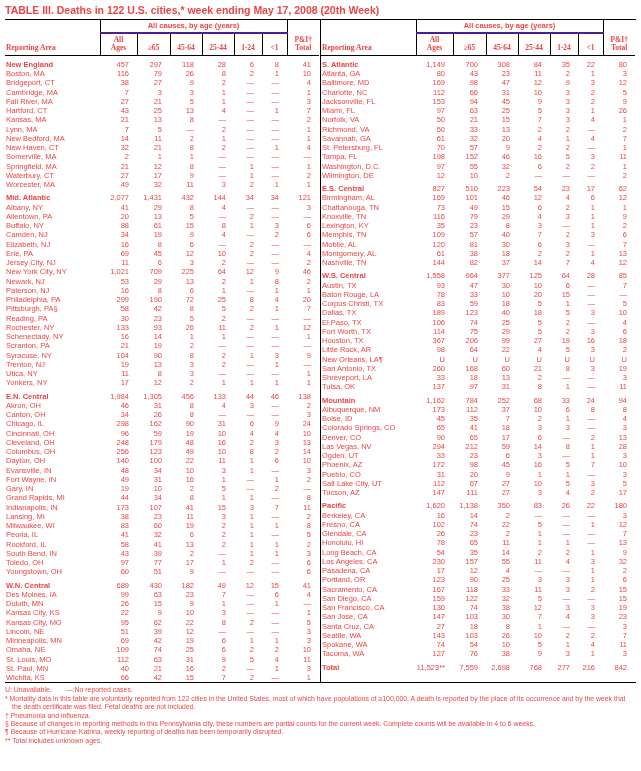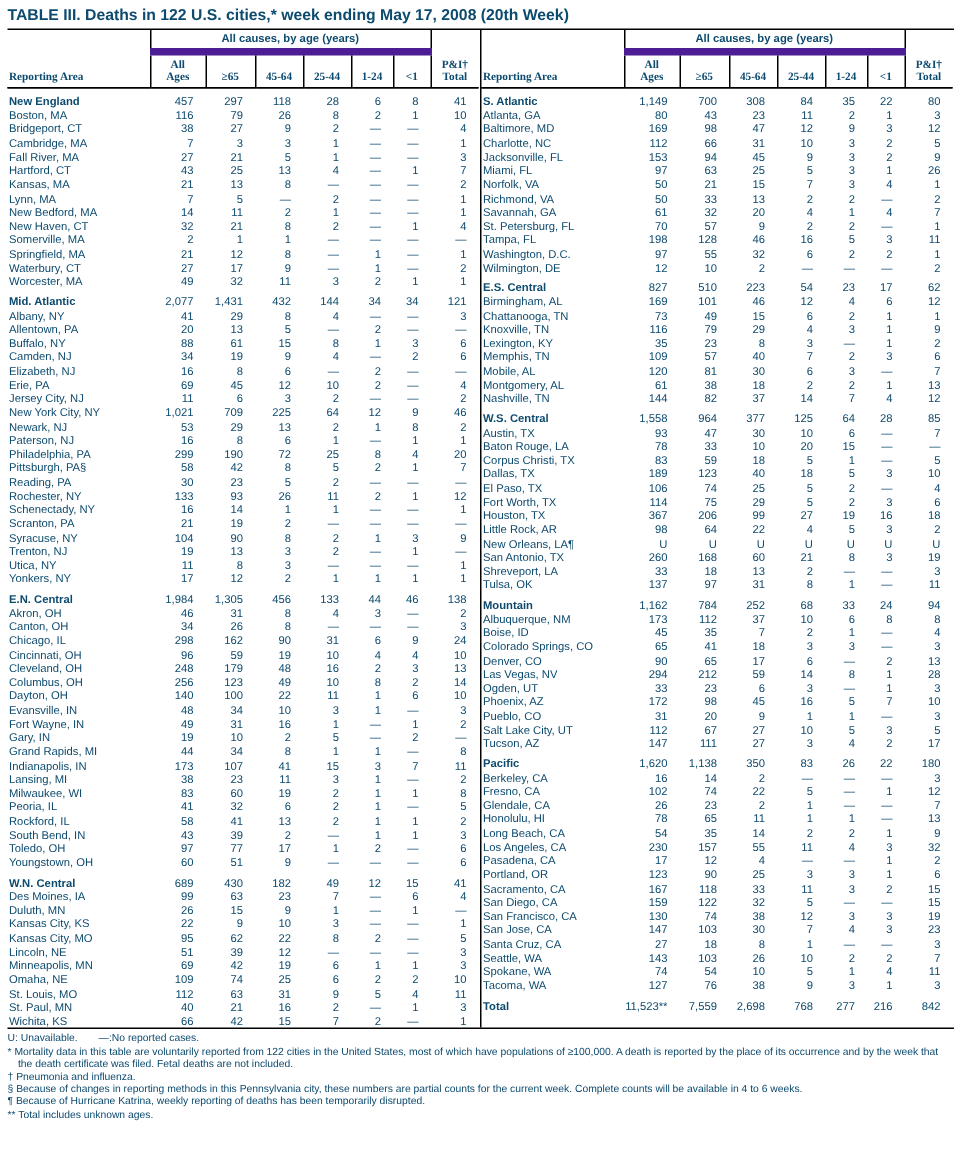--- a/index.html
+++ b/index.html
@@ -1,35 +1,35 @@
 <!DOCTYPE html>
 <html><head>
 <meta charset="utf-8">
 <style>
   html,body { margin:0; padding:0; background:#fff; }
   .page {
     width:641px; height:771px; box-sizing:border-box;
-    background:#fff; color:#0c4a6e;
+    background:#fff; color:#ef4444;
     font-family:"Liberation Sans", sans-serif;
     padding:4px 5px 0 5px; overflow:hidden; position:relative;
   }
   .title { font-size:10.5px; font-weight:bold; margin:0 0 3px 0; letter-spacing:0; }
   .tables {
     display:flex; position:relative;
     border-top:1.5px solid #000; border-bottom:1.5px solid #000;
   }
   .tables::after {
     content:""; position:absolute; top:0; bottom:0; left:315px; width:1px; background:#000;
   }
   .panel { width:315px; }
   .panel + .panel { padding-left:1px; }
   table { border-collapse:collapse; table-layout:fixed; width:314px; font-size:7.5px; }
   th { font-weight:bold; white-space:pre-line; padding:0; vertical-align:bottom; line-height:8.6px; }
   th.group { text-align:center; border-left:1px solid #000; border-right:1px solid #000;
-             border-bottom:5px solid #4c1d95; padding:2px 0 1px 0; font-weight:bold; }
+             border-bottom:2px solid #4c1d95; padding:2px 0 1px 0; font-weight:bold; }
   tr.colhead th { border-bottom:1px solid #000; padding:2px 0 2px 0;font-family:Liberation Serif, serif; }
   tr.colhead th.num-h { text-align:center; border-left:1px solid #000; }
   tr.colhead th.area-h { text-align:left; padding-left:1px; }
   td { padding:0; line-height:9.25px; white-space:nowrap; overflow:hidden; }
   td.area { text-align:left; padding-left:1px; }
   td.num  { text-align:right; padding-right:8px; }
   tr.sec td { padding-top:4px; }
   tr.sec td.area { font-weight:bold; }
   .footnotes { margin-top:3px; font-size:6.9px; line-height:8.4px; }
   .legend span { margin-right:14px; }
@@ -868,21 +868,21 @@
               <td class="num">57</td>
               <td class="num">9</td>
               <td class="num">2</td>
               <td class="num">2</td>
               <td class="num">—</td>
               <td class="num">1</td>
             </tr>
             <tr>
               <td class="area">Tampa, FL</td>
               <td class="num">198</td>
-              <td class="num">128</td>
+              <td class="num">152</td>
               <td class="num">46</td>
               <td class="num">16</td>
               <td class="num">5</td>
               <td class="num">3</td>
               <td class="num">11</td>
             </tr>
             <tr>
               <td class="area">Washington, D.C.</td>
               <td class="num">97</td>
               <td class="num">55</td>

